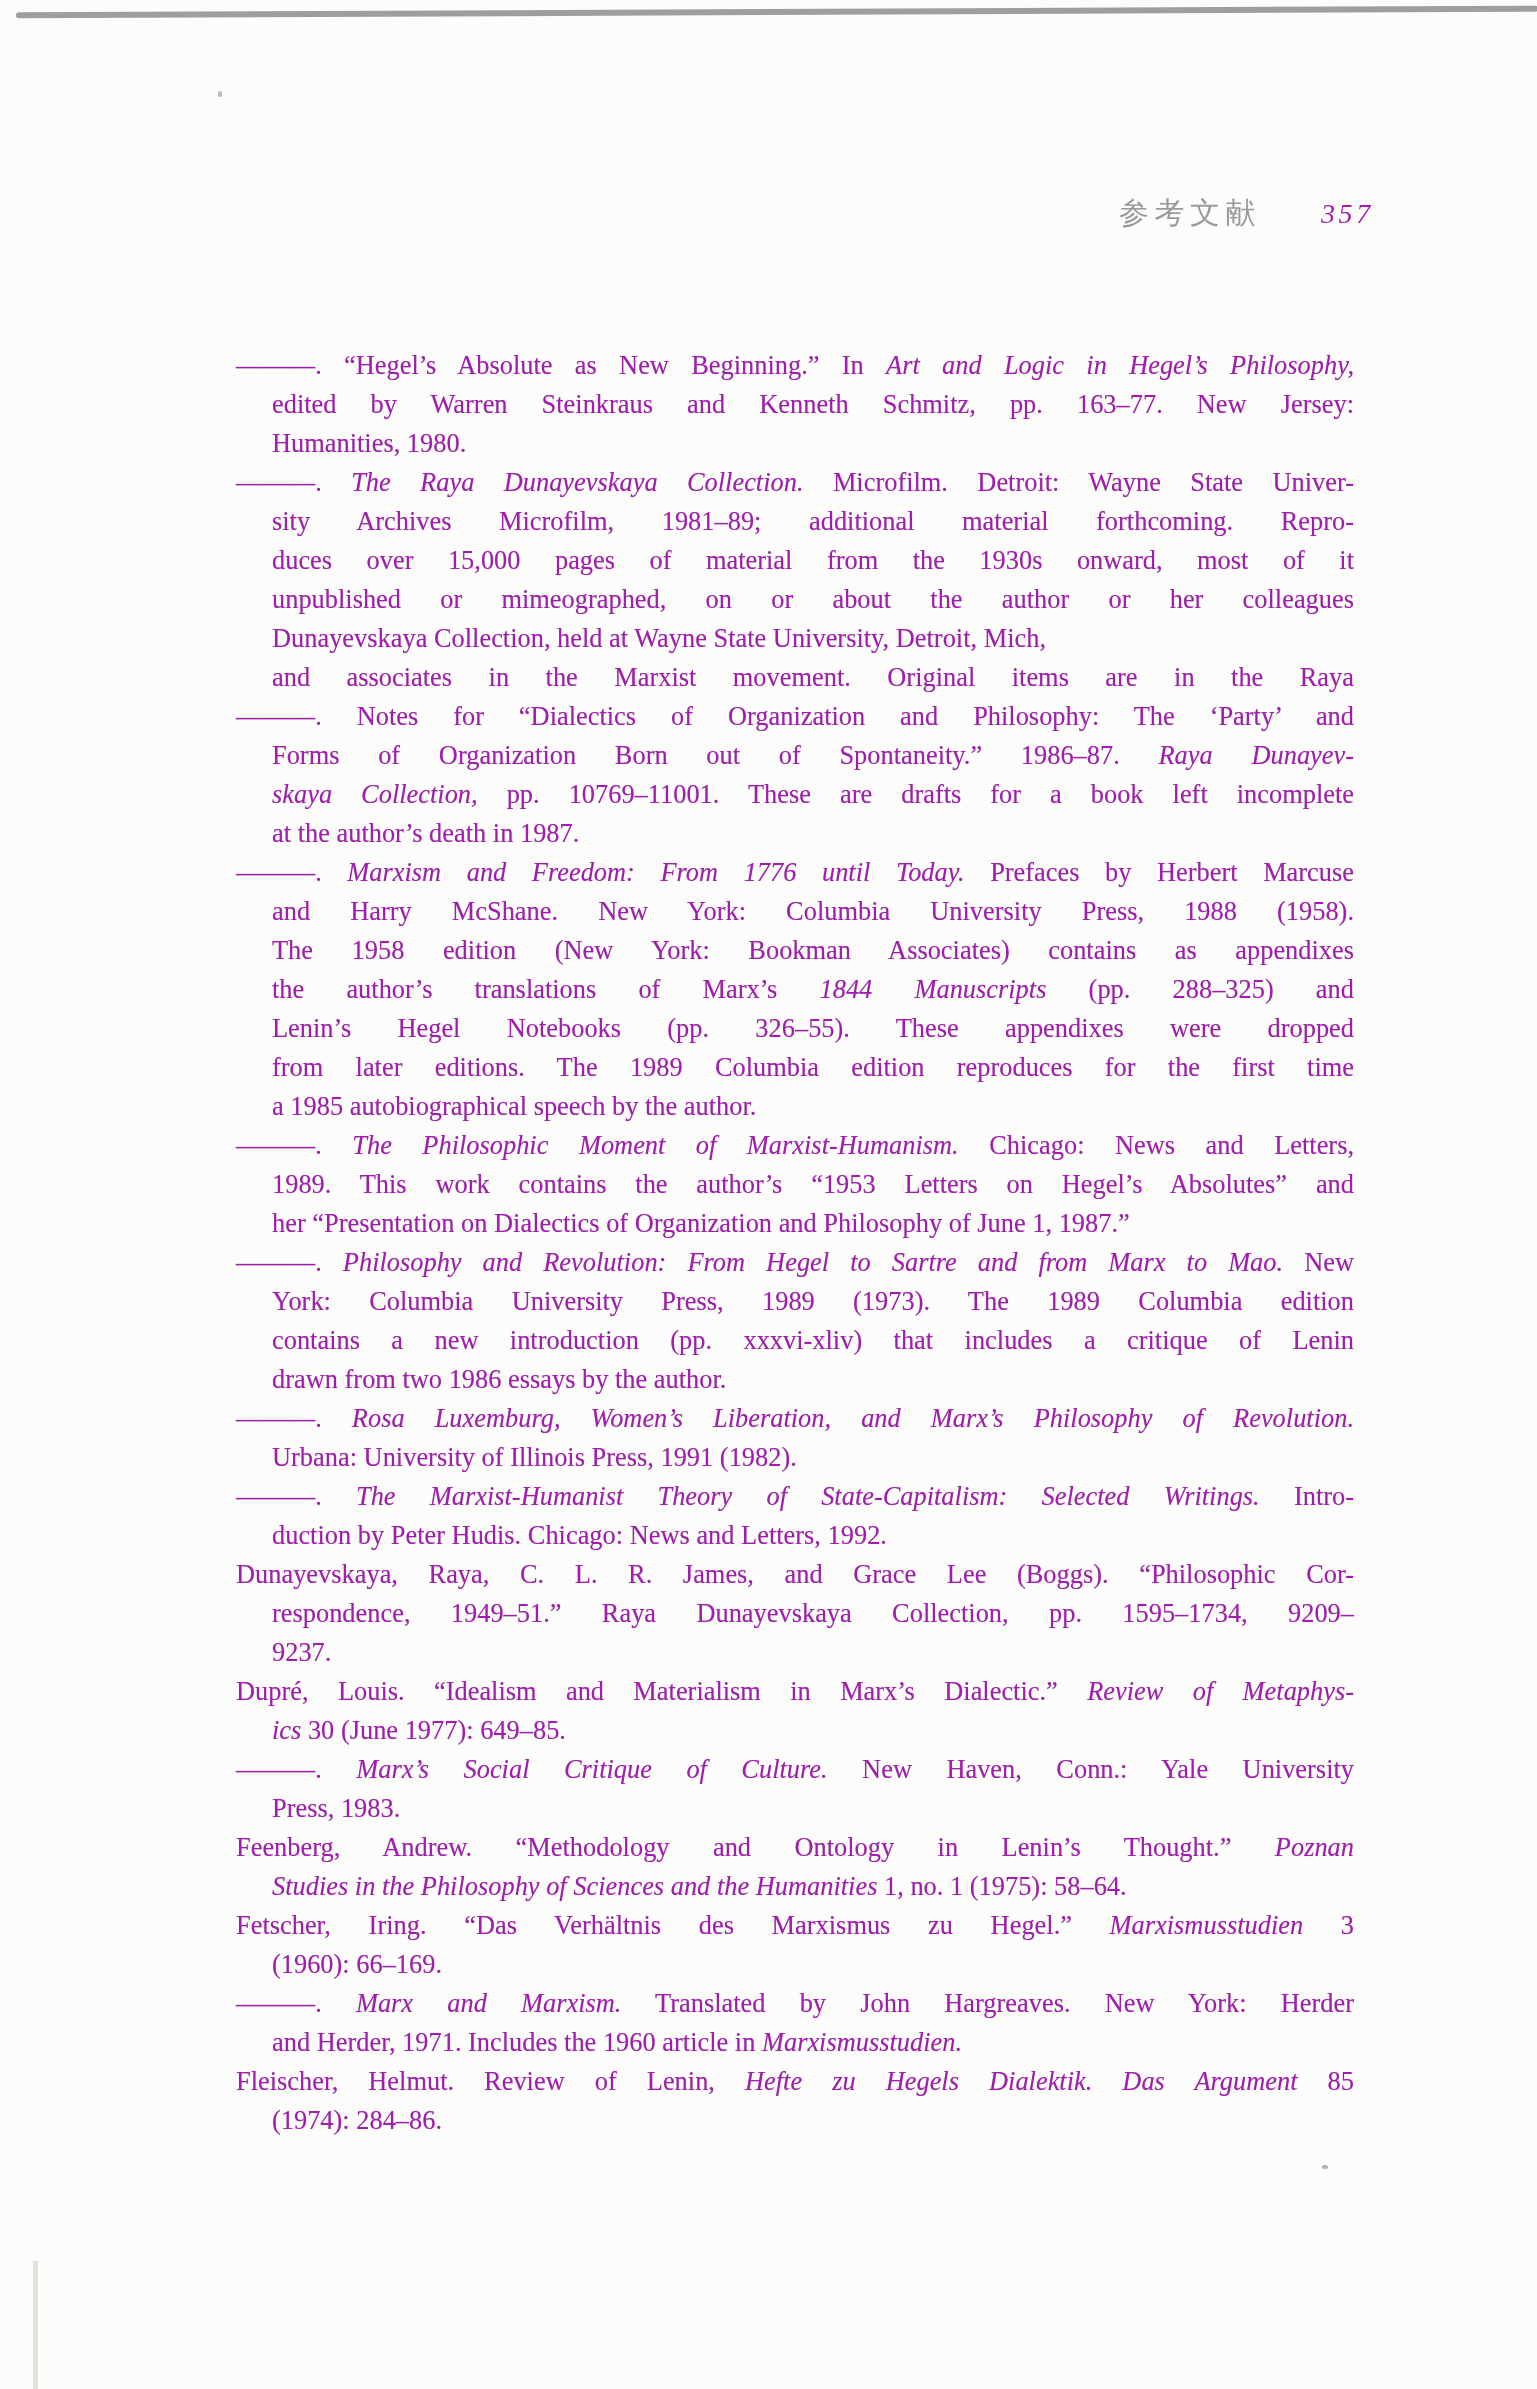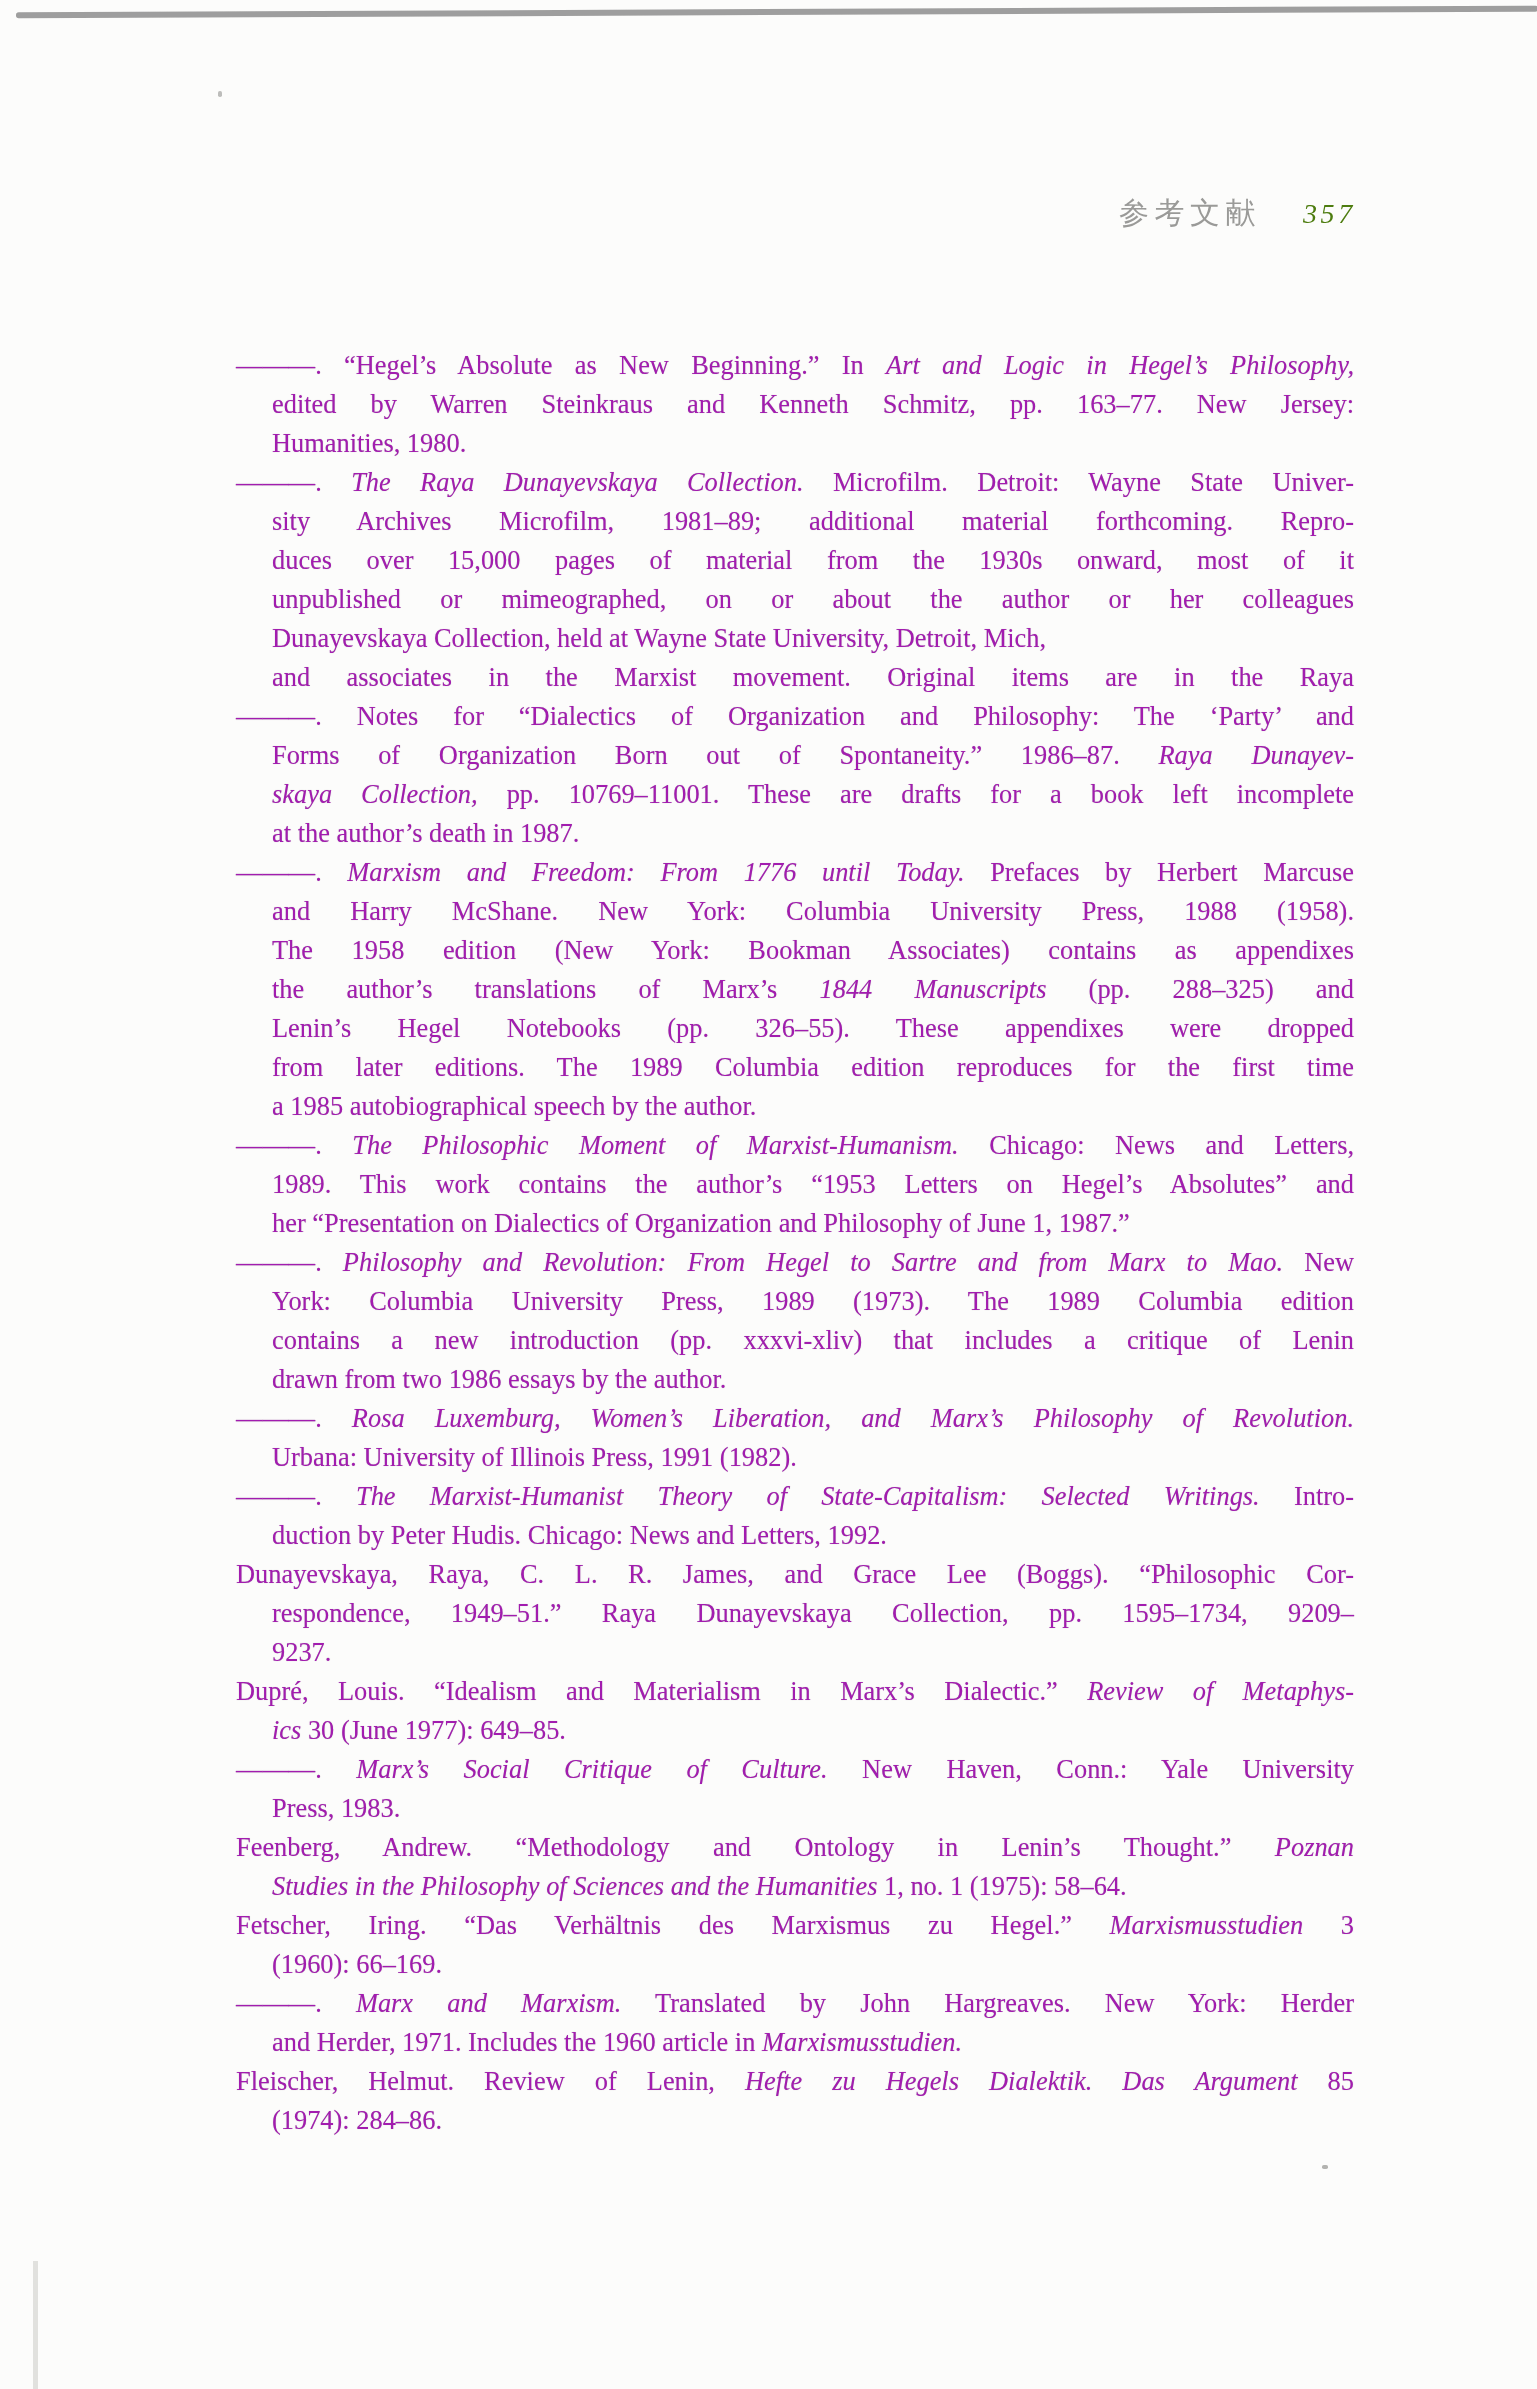--- a/index.html
+++ b/index.html
@@ -55,34 +55,34 @@
     background: #b3b3b0;
     border-radius: 1.8px;
   }
   
   .running-header {
     position: absolute;
     top: 193px;
     left: 1119px;
     display: flex;
     align-items: baseline;
-    gap: 42px;
+    gap: 60px;
     white-space: nowrap;
   }
   .section-title {
     font-size: 30px;
     letter-spacing: 5.5px;
     color: #9a9a98;
     font-weight: normal;
   }
   .page-number {
     font-size: 28px;
     font-style: italic;
     letter-spacing: 3.6px;
-    color: #4d7c0f;
+    color: #a21caf;
   }
   
   .bibliography {
     position: absolute;
     left: 236px;
     top: 346px;
     width: 1118px;
     font-size: 26.4px;
     line-height: 39px;
     color: #a21caf;

